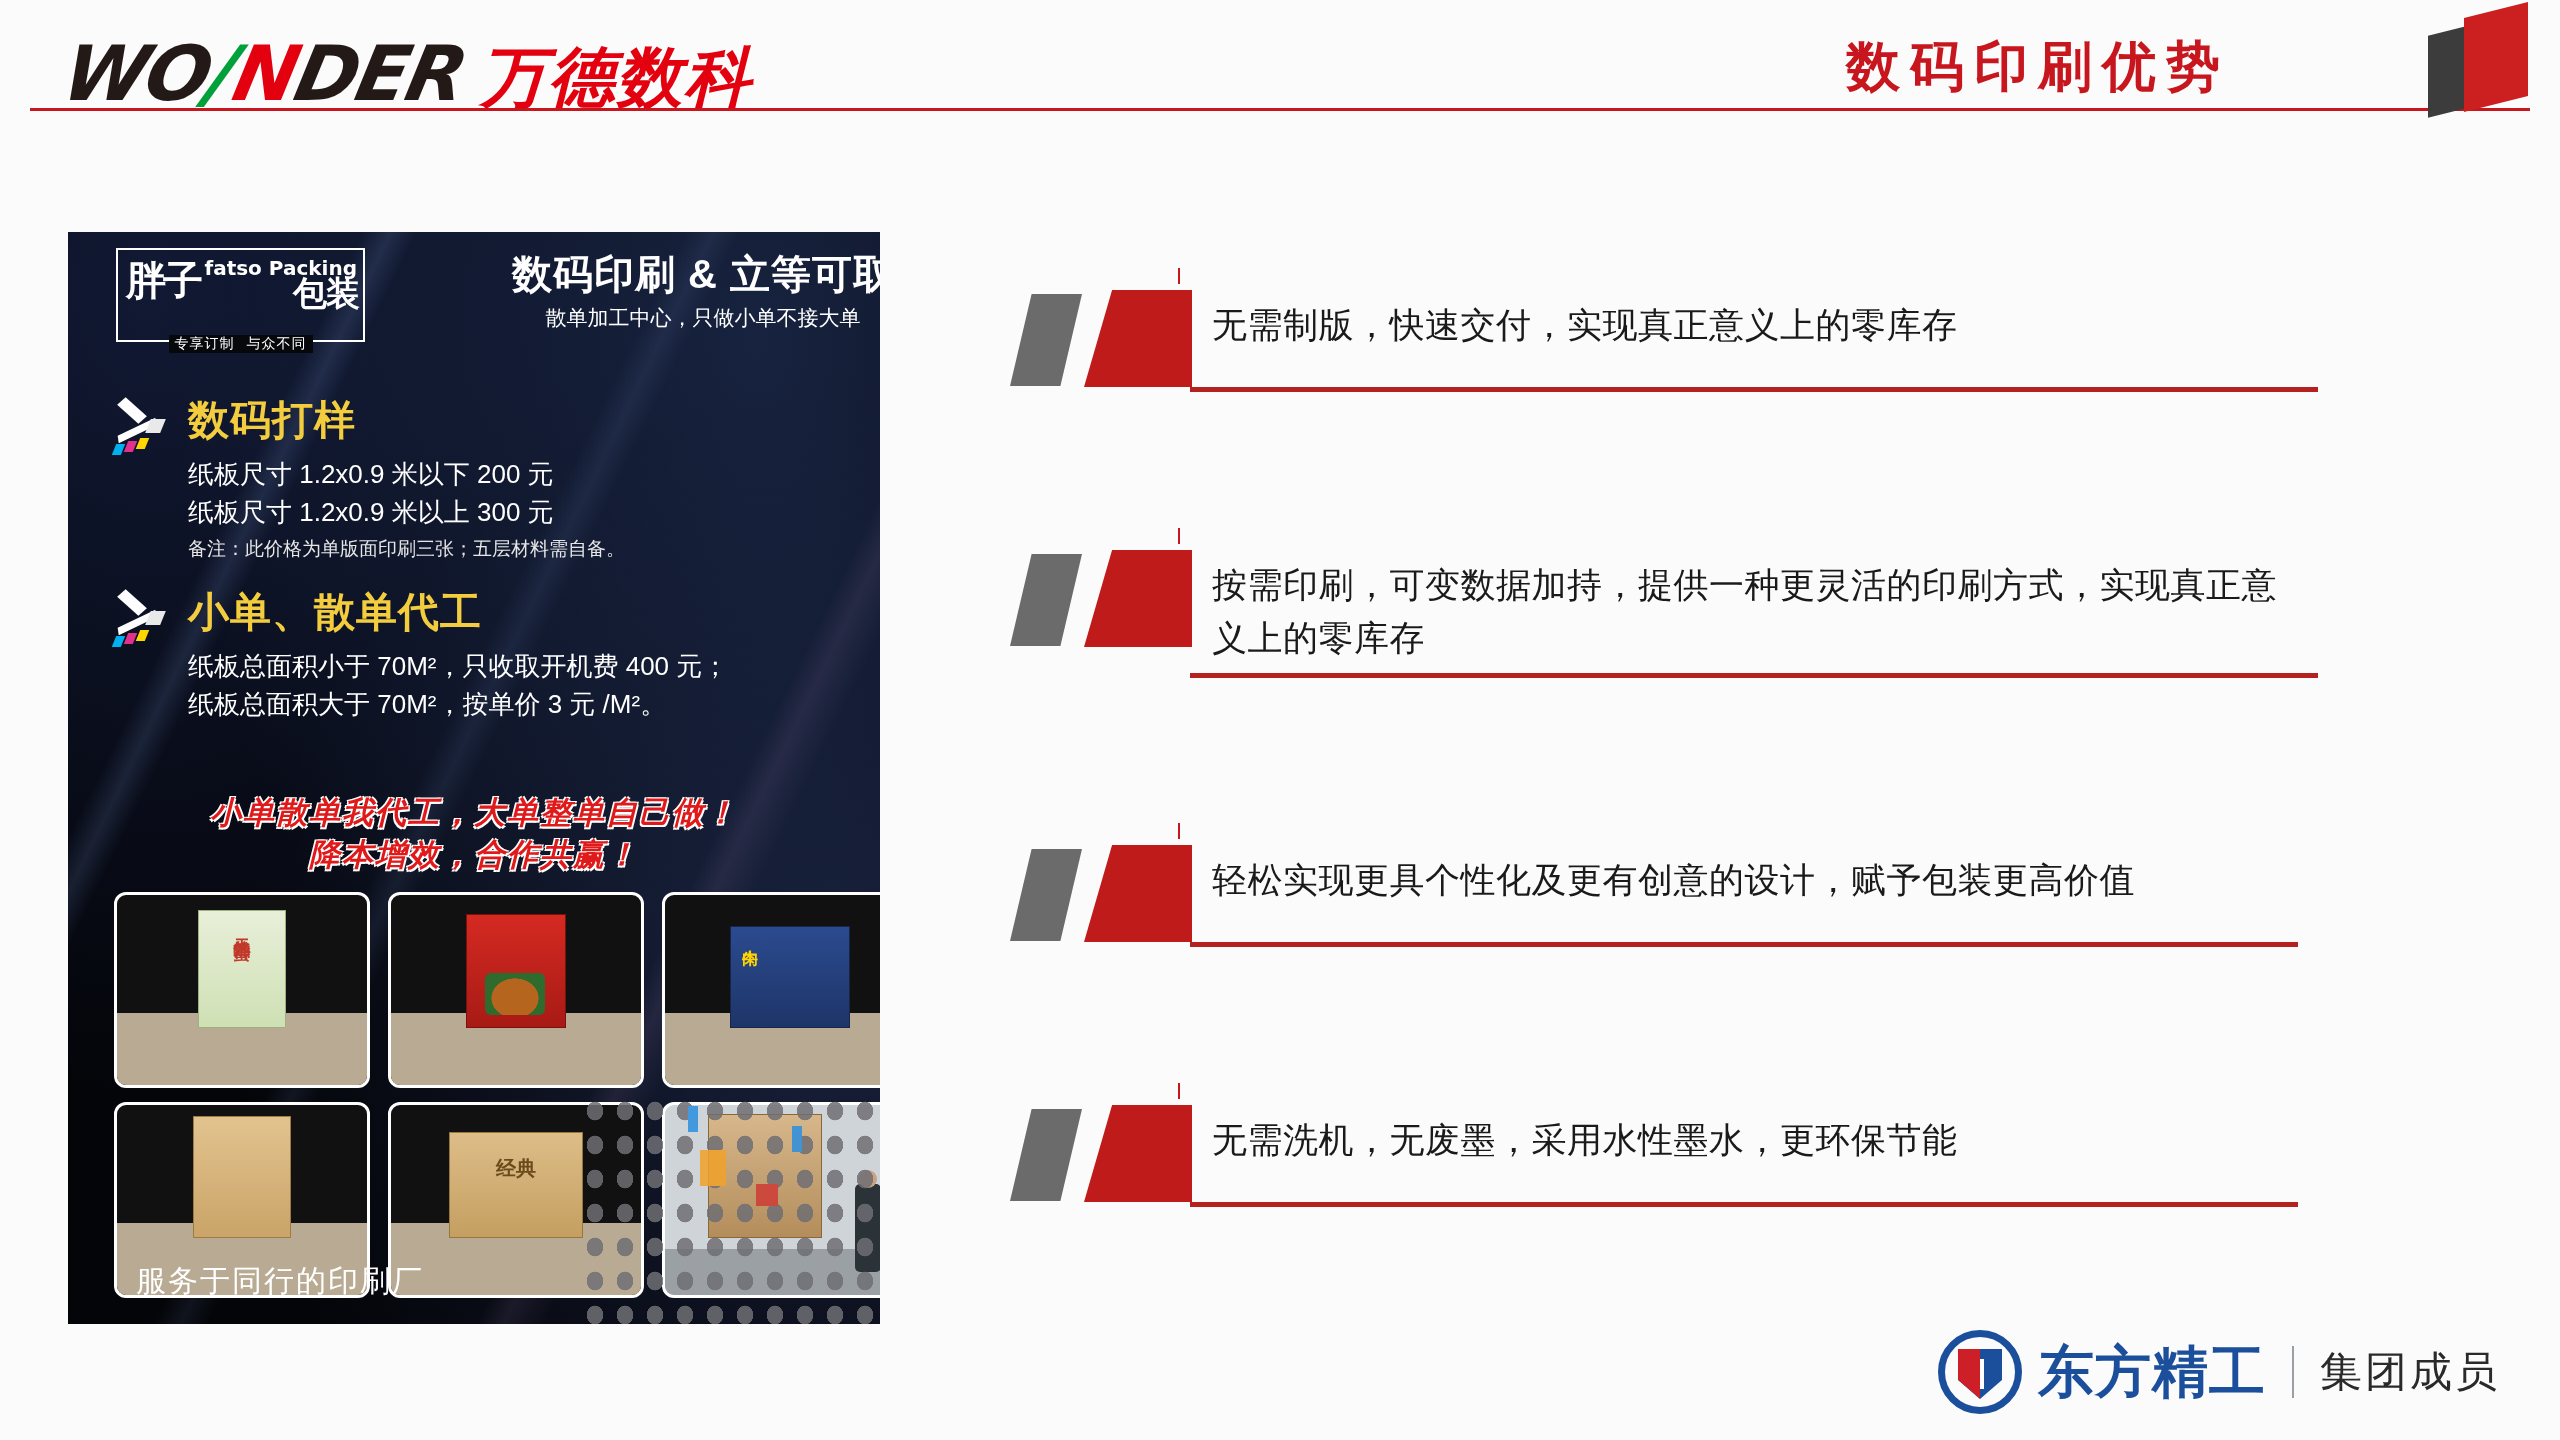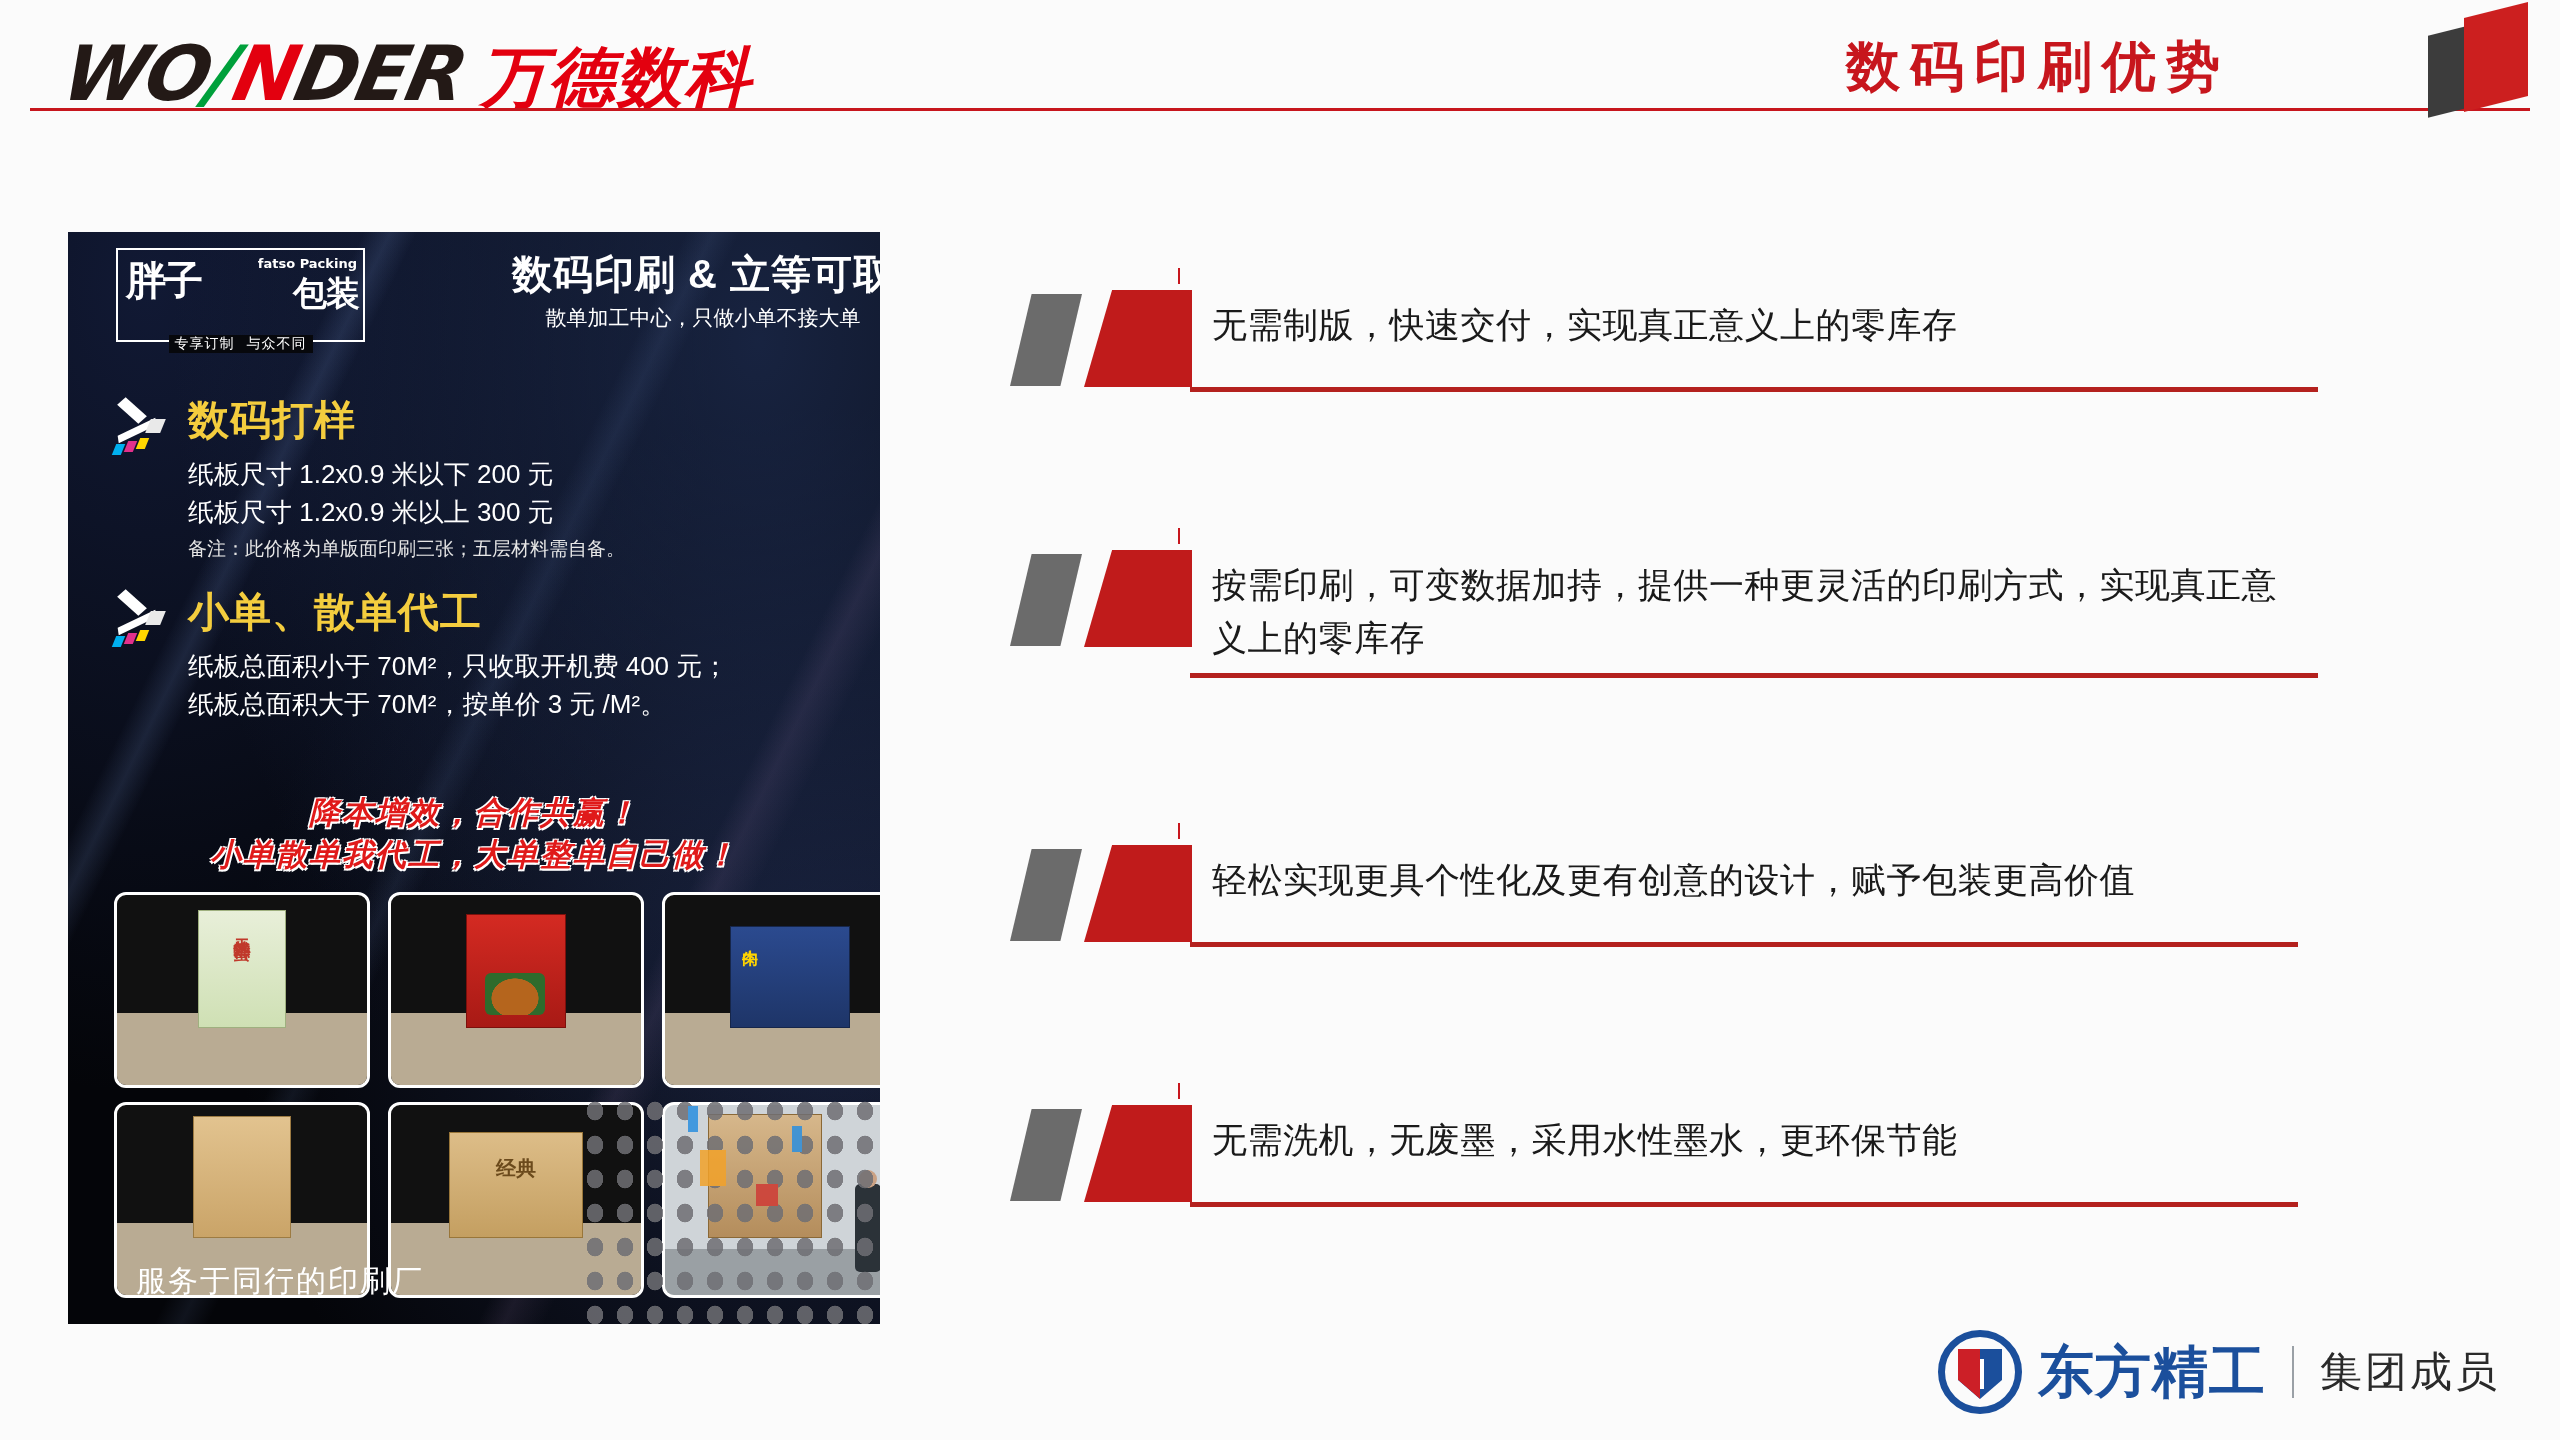--- a/index.html
+++ b/index.html
@@ -37,21 +37,21 @@
        linear-gradient(116deg,rgba(255,255,255,0) 70%,rgba(150,120,170,.13) 72%,rgba(255,255,255,0) 75%),
        radial-gradient(ellipse at 85% 10%,rgba(40,60,110,.55) 0%,rgba(0,0,0,0) 60%),
        radial-gradient(ellipse at 10% 5%,rgba(30,45,95,.5) 0%,rgba(0,0,0,0) 55%),
        radial-gradient(ellipse at 95% 72%,rgba(45,60,110,.45) 0%,rgba(0,0,0,0) 55%),
        #040509;}
   .p-head{position:absolute;left:0;top:0;width:900px;height:118px;}
   #brand-box{position:absolute;left:48px;top:16px;width:245px;height:90px;
              border:2px solid #fff;}
   #brand-box .bb-cn{position:absolute;left:8px;top:10px;font-size:40px;font-weight:900;
       color:#fff;letter-spacing:-3px;line-height:1;}
-  #brand-box .bb-en{position:absolute;right:6px;top:6px;font-size:13px;font-weight:700;color:#fff;
+  #brand-box .bb-en{position:absolute;right:6px;top:6px;font-size:20px;font-weight:700;color:#fff;
       font-family:"DejaVu Sans",sans-serif;}
   #brand-box .bb-pk{position:absolute;right:4px;top:26px;font-size:34px;font-weight:900;color:#fff;
       letter-spacing:-1px;line-height:1;}
   #brand-box .bb-sub{position:absolute;left:0;right:0;bottom:-13px;display:flex;
       justify-content:center;}
   #brand-box .bb-sub span{font-size:14px;color:#fff;background:#07080c;padding:0 6px;letter-spacing:1px;}
   #p-title{position:absolute;left:400px;top:20px;width:470px;text-align:center;}
   #p-title .t1{font-size:40px;font-weight:900;color:#fff;letter-spacing:1px;line-height:1.1;text-align:center;}
   #p-title .t2{font-size:21px;color:#fff;letter-spacing:0px;margin-top:8px;}
 
@@ -198,22 +198,22 @@
         <div class="c3"></div>
     </div>
     <h3>小单、散单代工</h3>
     <div class="lines">
       <div>纸板总面积小于 70M²，只收取开机费 400 元；</div>
       <div>纸板总面积大于 70M²，按单价 3 元 /M²。</div>
     </div>
   </div>
 
   <div id="slogan">
+    <div>小单散单我代工，大单整单自己做！</div>
     <div>降本增效，合作共赢！</div>
-    <div>小单散单我代工，大单整单自己做！</div>
   </div>
 
   <div id="photo-grid">
     <div class="photo pb1">
         <div class="floor"></div>
         <div class="box"></div>
       </div>
     <div class="photo pb2">
         <div class="floor"></div>
         <div class="box"></div>

